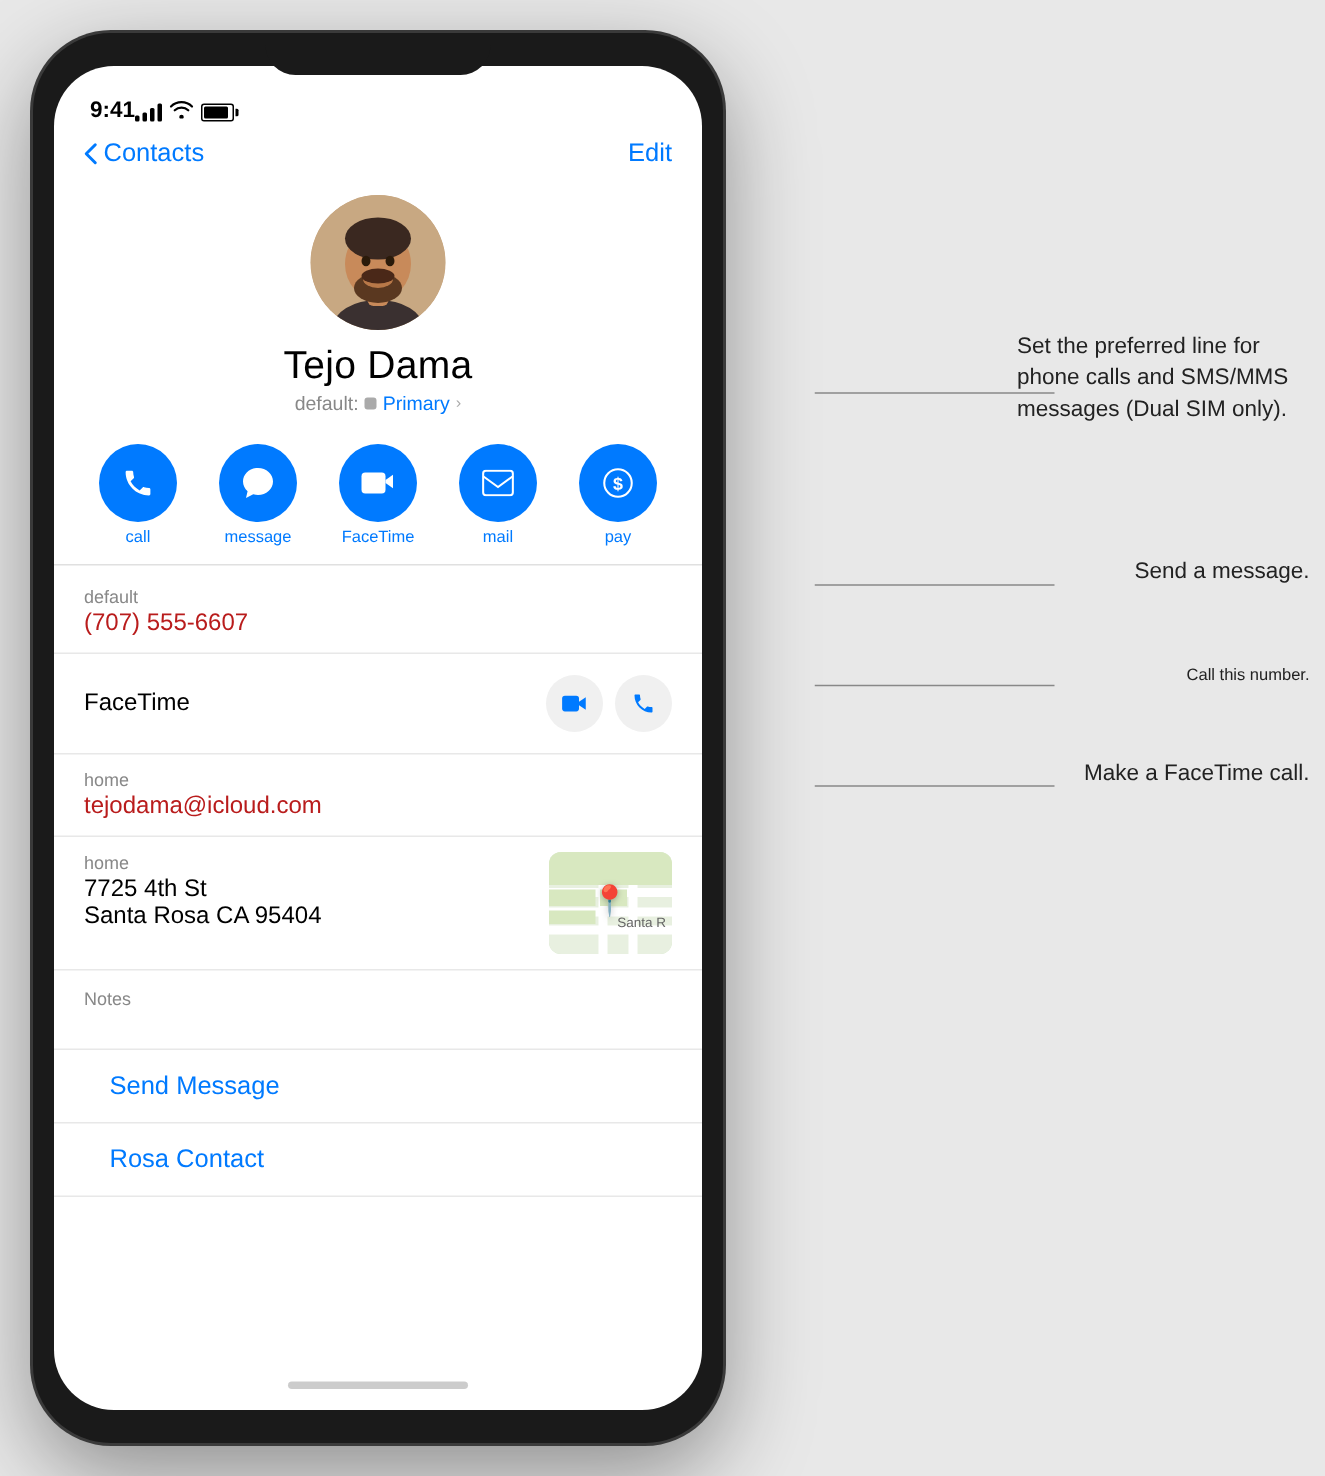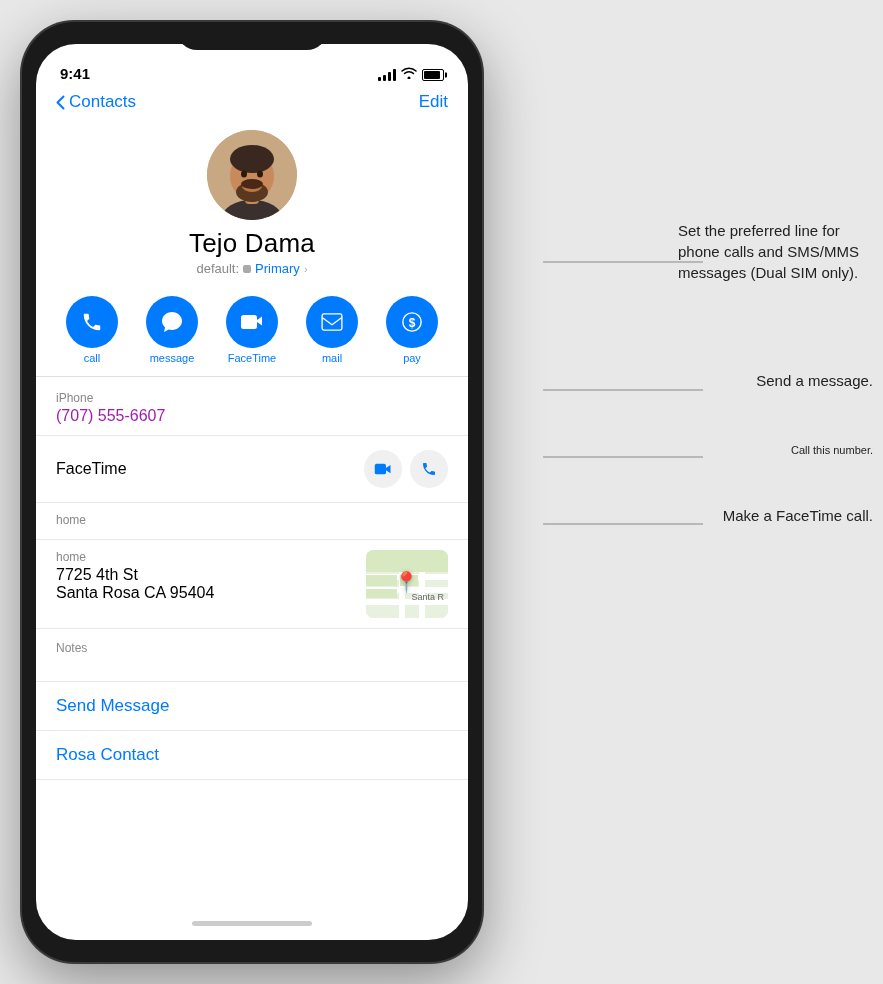--- a/index.html
+++ b/index.html
@@ -54,21 +54,20 @@
       height: 28px;
       background: #1a1a1a;
       border-radius: 0 0 20px 20px;
       z-index: 10;
     }
     
     .status-bar {
       height: 44px;
       display: flex;
       align-items: flex-end;
-      justify-content: space-between;
       padding: 0 24px 6px;
       flex-shrink: 0;
       position: relative;
       z-index: 5;
     }
     .status-time {
       font-size: 15px;
       font-weight: 600;
       color: #000;
     }
@@ -230,21 +229,21 @@
     .info-label {
       font-size: 12px;
       color: #888;
       margin-bottom: 2px;
     }
     .info-value {
       font-size: 16px;
       color: #000;
     }
     .info-value.link {
-      color: #a21caf;
+      color: #b91c1c;
     }
     
     .facetime-row {
       display: flex;
       justify-content: space-between;
       align-items: center;
       padding: 14px 20px;
       border-bottom: 1px solid #e8e8e8;
     }
     .facetime-label {
@@ -321,21 +320,21 @@
       color: #666;
       font-weight: 500;
     }
     
     .notes-row {
       padding: 12px 20px 24px;
       border-bottom: 1px solid #e8e8e8;
     }
     
     .bottom-action {
-      padding: 14px 20px;
+      padding: 14px 37px;
       border-bottom: 1px solid #e8e8e8;
     }
     .bottom-action-text {
       font-size: 17px;
       color: #007aff;
     }
     
     .home-indicator {
       height: 34px;
       display: flex;
@@ -479,21 +478,21 @@
                 <text x="12" y="17" text-anchor="middle" fill="white" font-size="13" font-weight="600">$</text>
               </svg>
             </div>
             <span class="action-label">pay</span>
           </div>
         </div>
 
         <div class="divider"></div>
 
         <div class="info-row">
-          <div class="info-label">iPhone</div>
+          <div class="info-label">default</div>
           <div class="info-value link">(707) 555-6607</div>
         </div>
 
         <div class="facetime-row">
           <span class="facetime-label">FaceTime</span>
           <div class="facetime-buttons">
             <div class="ft-btn">
               <svg width="18" height="16" viewBox="0 0 24 20">
                 <rect x="1" y="3" width="15" height="14" rx="2.5" fill="#007aff"></rect>
                 <path d="M16 8.5l6-4v11l-6-4v-3z" fill="#007aff"></path>
@@ -502,20 +501,21 @@
             <div class="ft-btn">
               <svg width="16" height="18" viewBox="0 0 24 24">
                 <path d="M6.6 10.8c1.4 2.8 3.8 5.1 6.6 6.6l2.2-2.2c.3-.3.7-.4 1-.2 1.1.4 2.3.6 3.6.6.6 0 1 .4 1 1V20c0 .6-.4 1-1 1-9.4 0-17-7.6-17-17 0-.6.4-1 1-1h3.5c.6 0 1 .4 1 1 0 1.3.2 2.5.6 3.6.1.3 0 .7-.2 1L6.6 10.8z" fill="#007aff"></path>
               </svg>
             </div>
           </div>
         </div>
 
         <div class="info-row">
           <div class="info-label">home</div>
+          <div class="info-value link">tejodama@icloud.com</div>
         </div>
 
         <div class="address-row">
           <div class="address-text">
             <div class="info-label">home</div>
             <div class="info-value">7725 4th St</div>
             <div class="info-value">Santa Rosa CA 95404</div>
           </div>
           <div class="map-thumb">
             <div class="map-bg">

